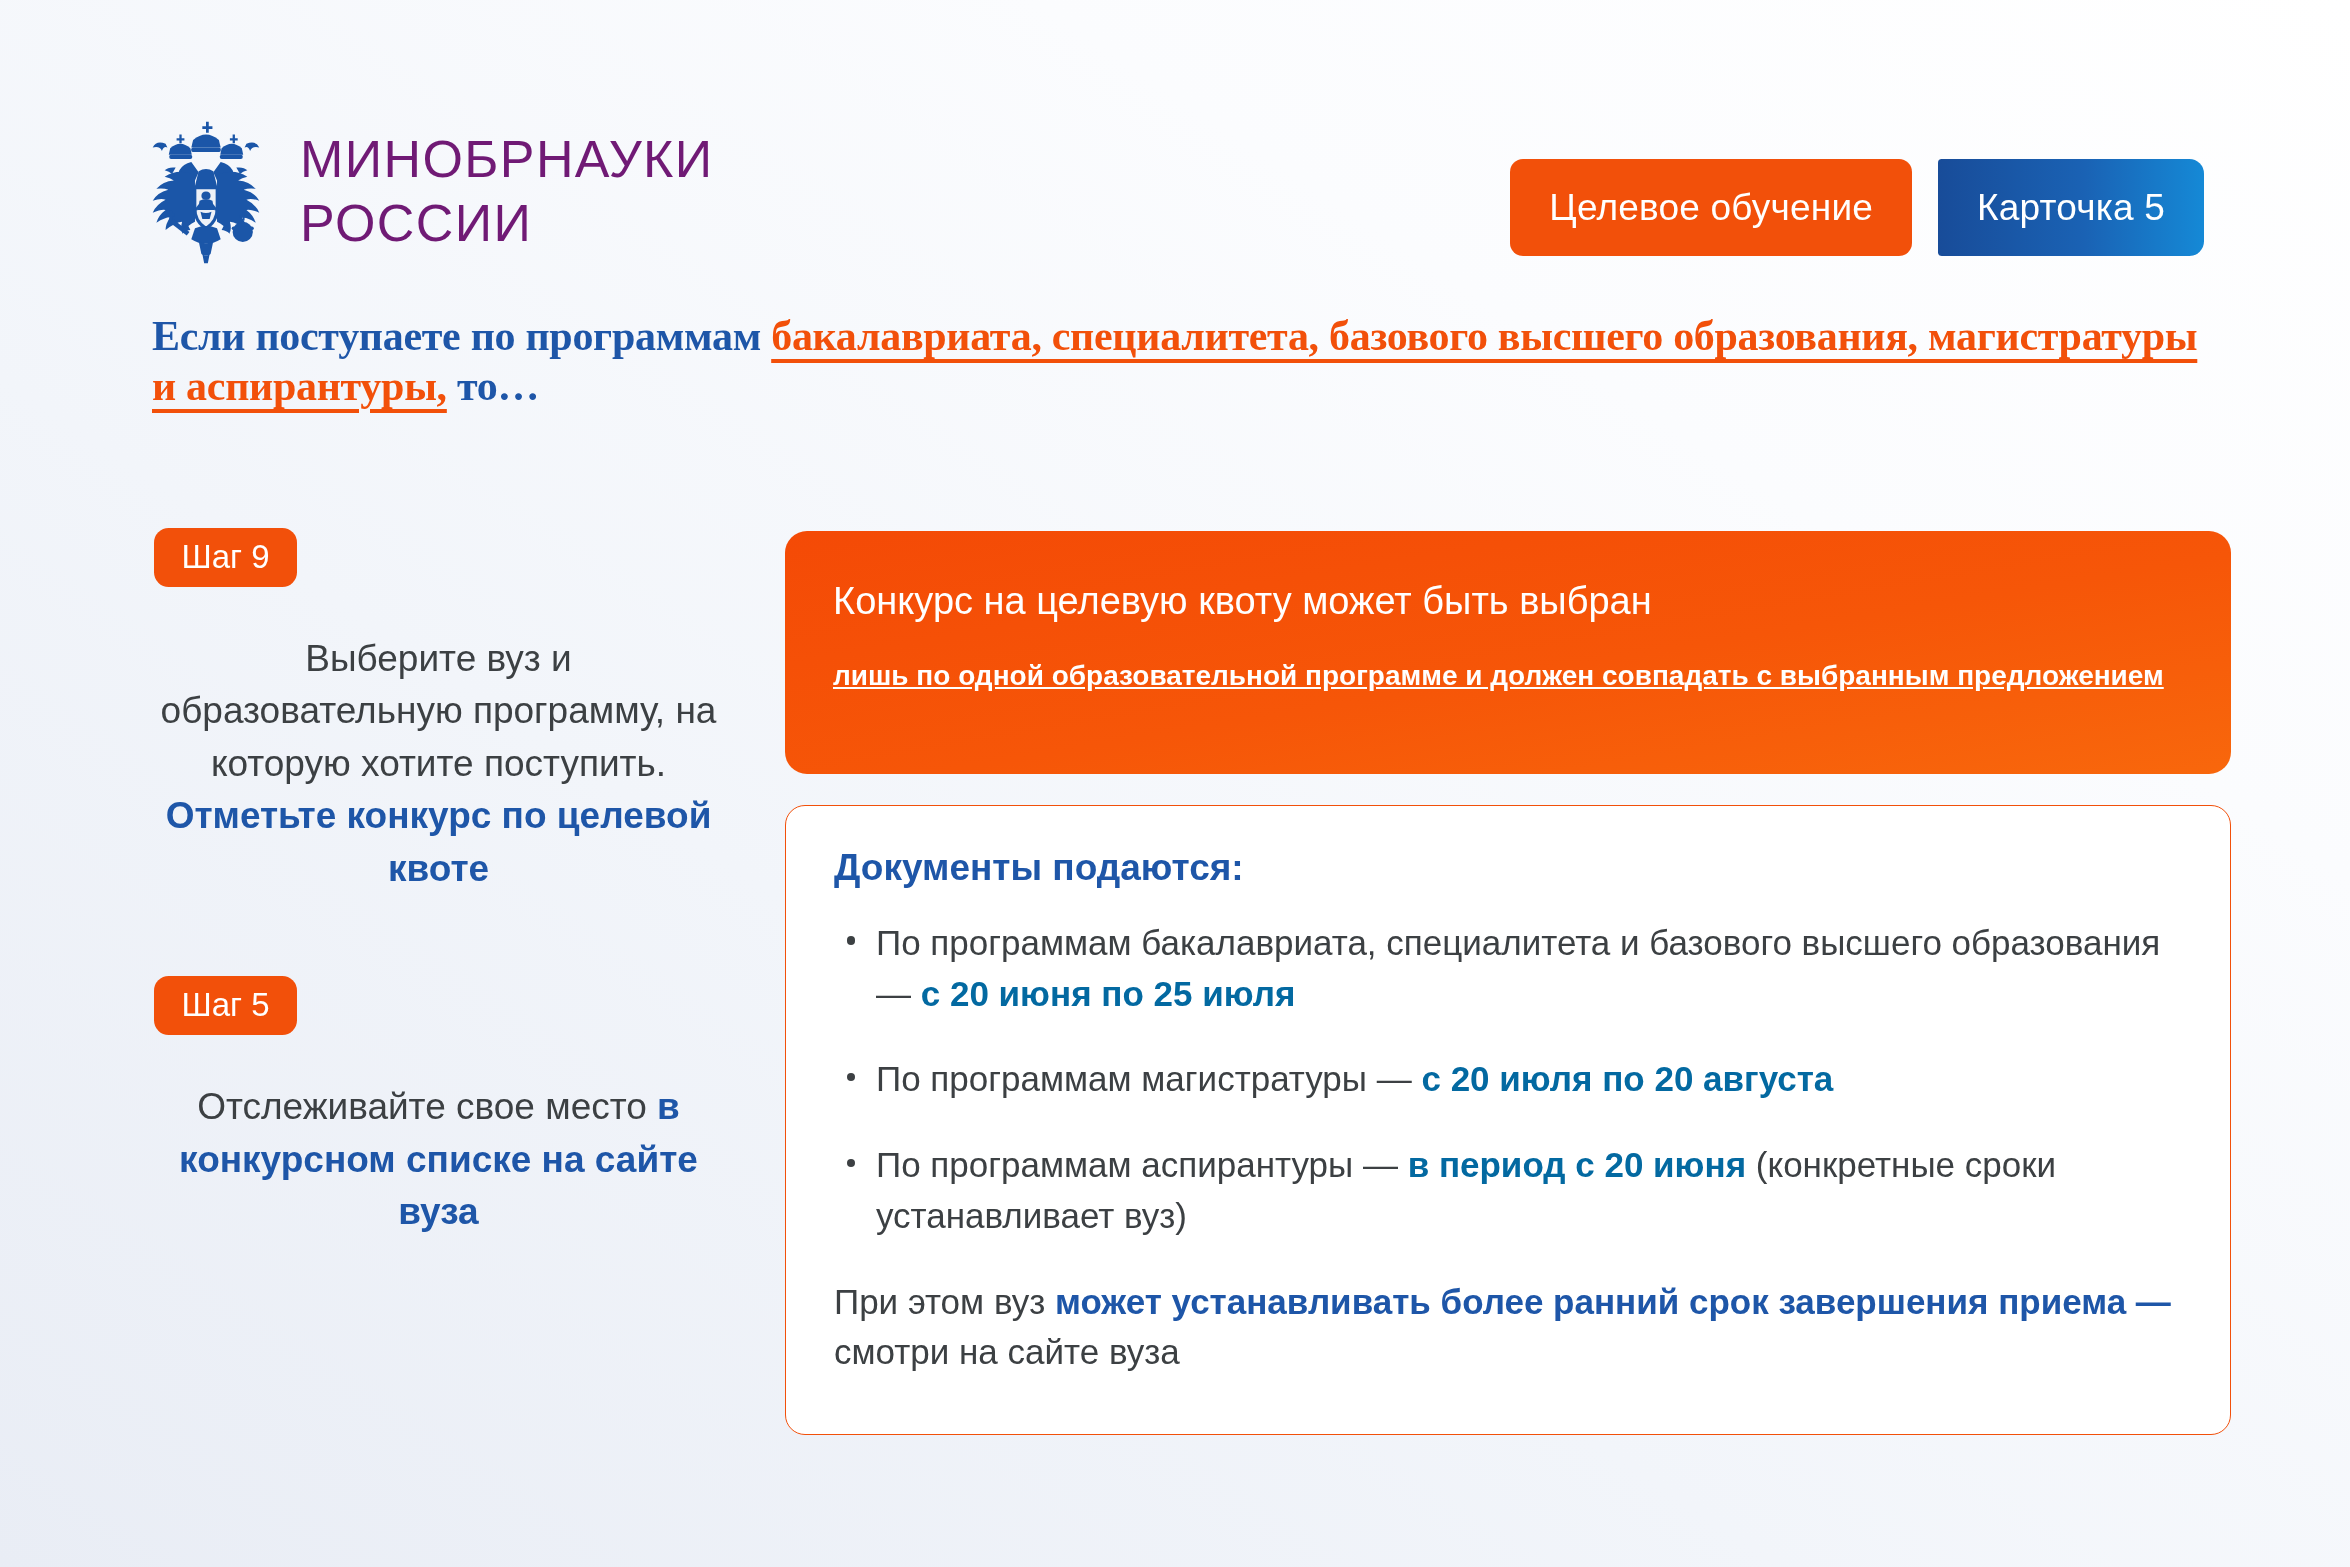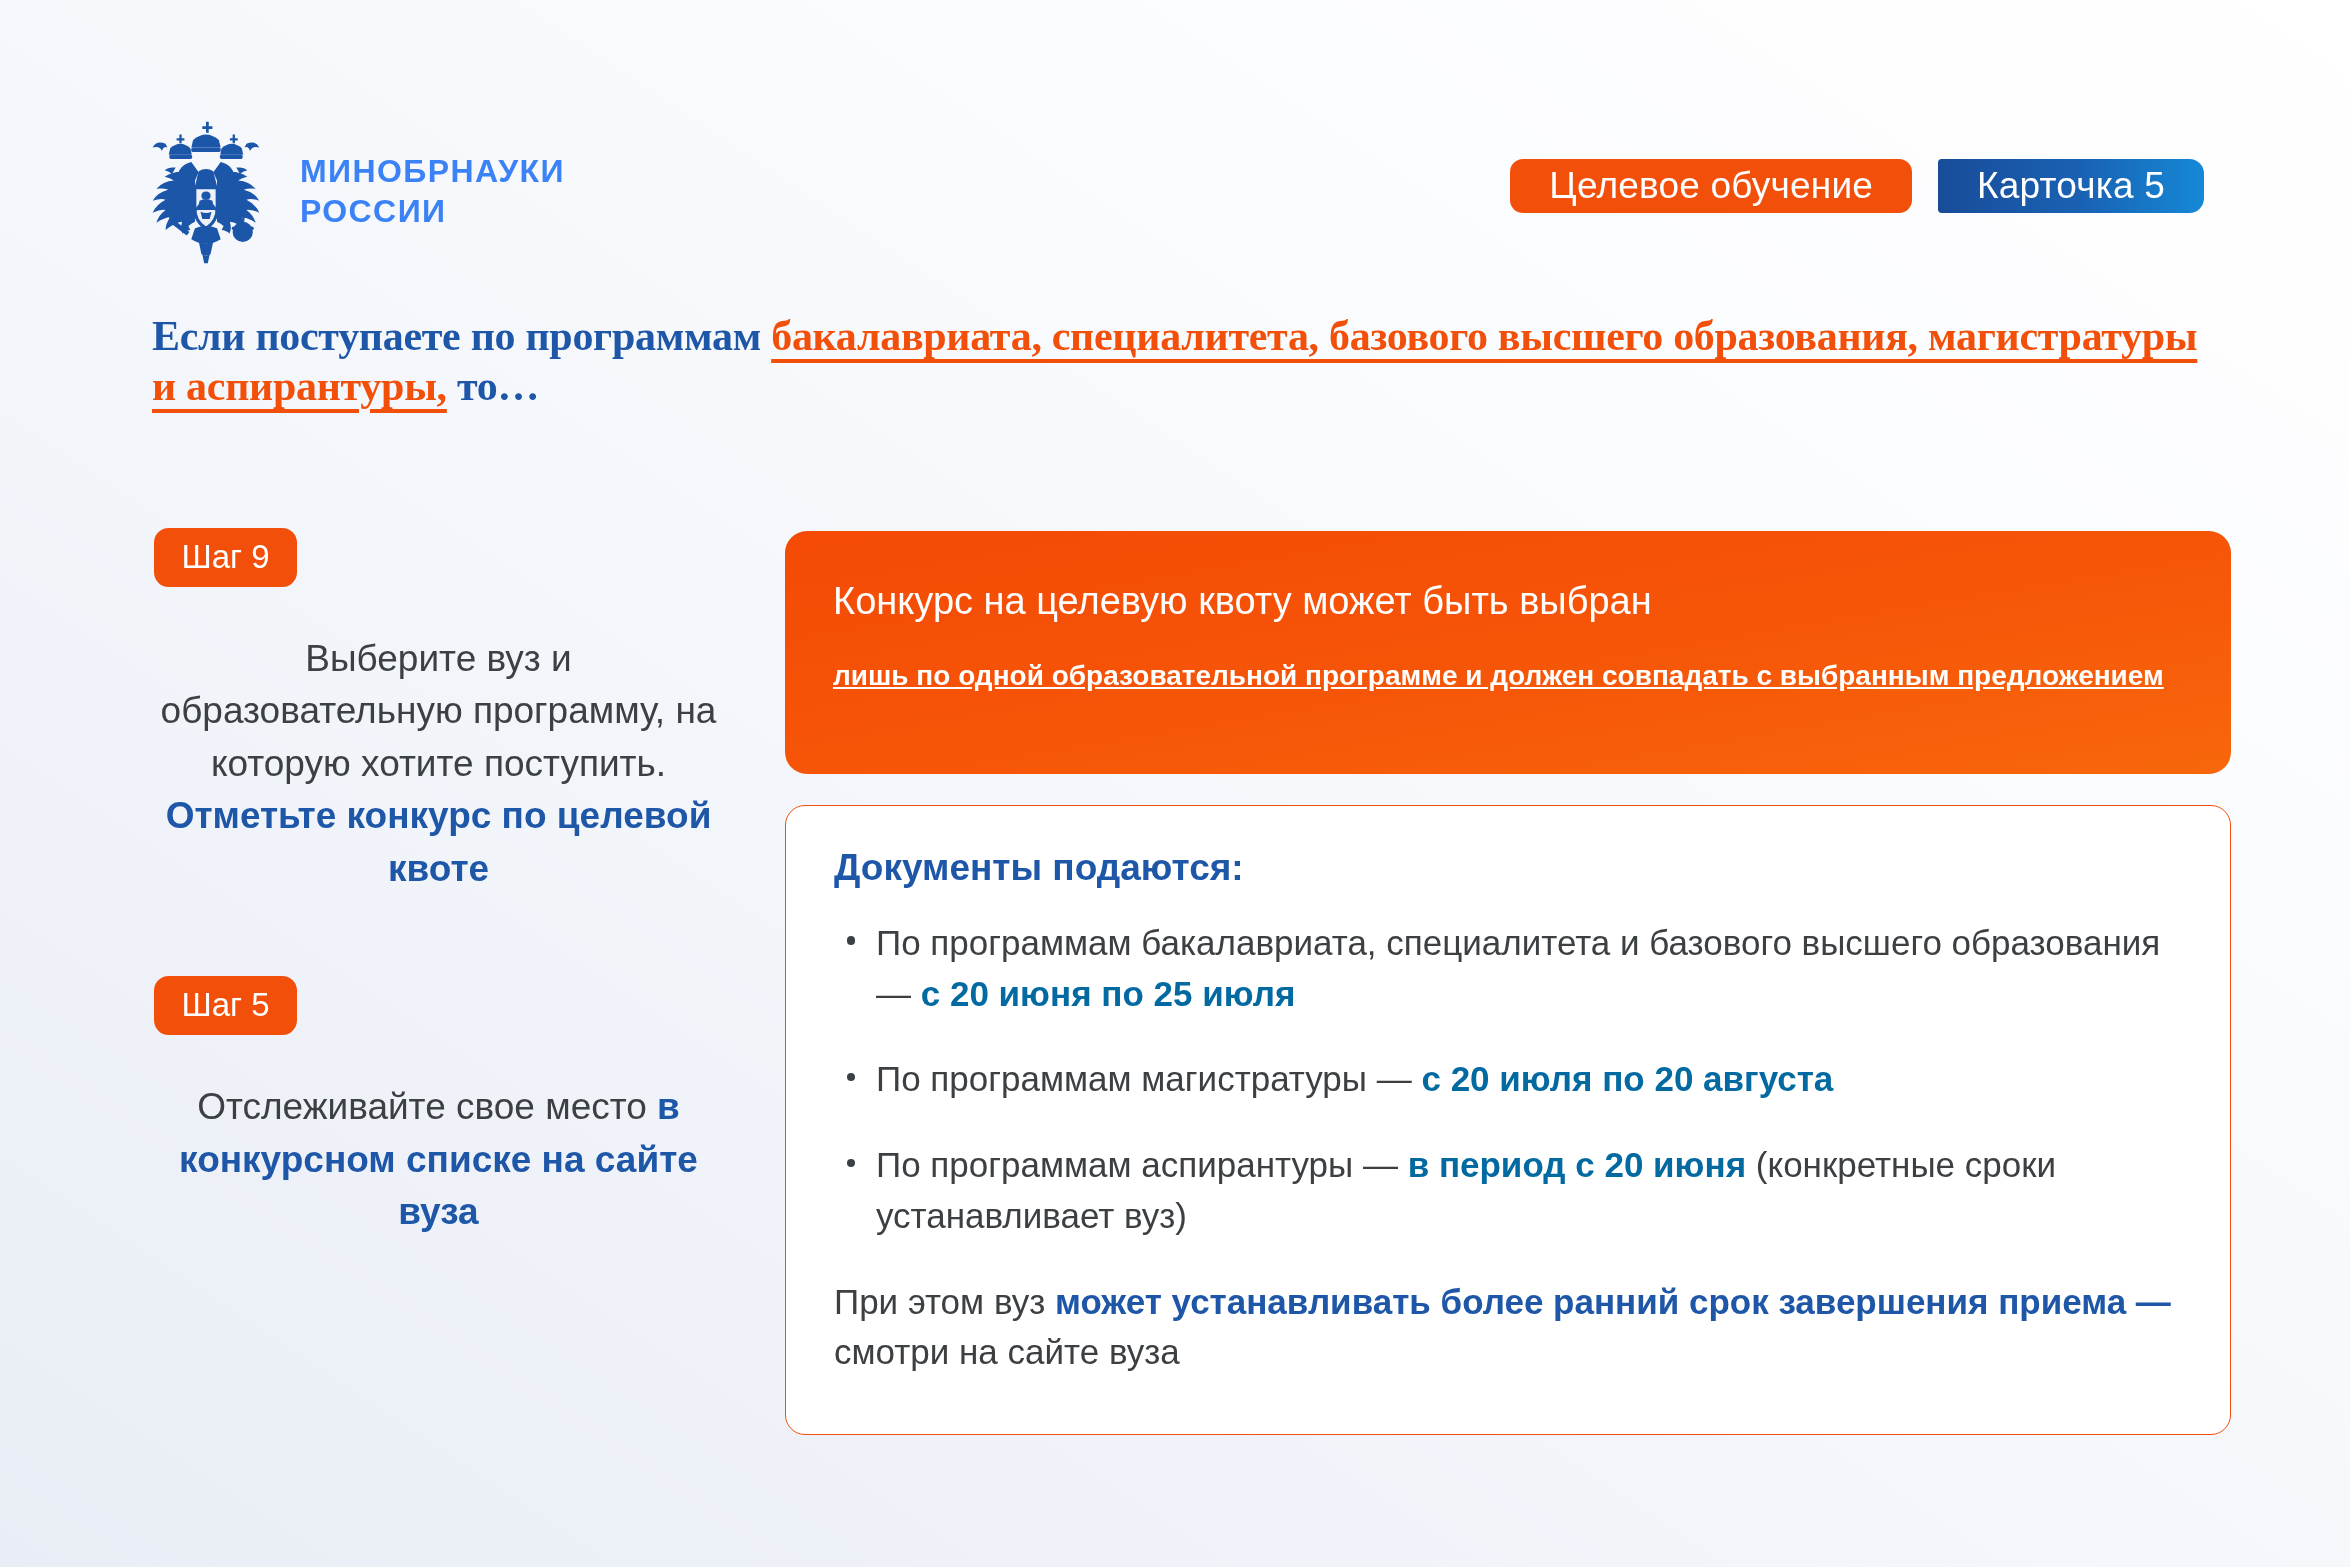--- a/index.html
+++ b/index.html
@@ -15,31 +15,31 @@
   
   .header {
     position:absolute; left:0; top:0; width:2351px; height:275px;
   }
   .brand {
     position:absolute; left:147px; top:118px;
     display:flex; align-items:center; gap:35px;
   }
   .emblem { width:118px; height:147px; display:block; }
   .brand-text {
-    font-weight:bold; font-size:32px; line-height:1.22;
-    letter-spacing:1.4px; color:#3b82f6;
+    font-weight:normal; font-size:52px; line-height:1.22;
+    letter-spacing:1.4px; color:#701a75;
   }
   .brand-text div { white-space:nowrap; }
 
   .badges {
     position:absolute; right:147px; top:159px;
     display:flex; align-items:stretch; gap:26px;
   }
   .badge {
-    height:54px; display:flex; align-items:center; justify-content:center;
+    height:97px; display:flex; align-items:center; justify-content:center;
     color:#ffffff; font-size:37px; letter-spacing:0.2px;
     padding:0 39px; box-sizing:border-box;
   }
   .badge-topic { background:#f2500a; border-radius:13px; }
   .badge-card {
     background:linear-gradient(to right,#184c99 0%, #1a62b4 55%, #1589d6 100%);
     border-radius:3.7px 14.7px 14.7px 3.7px;
   }
 
   

